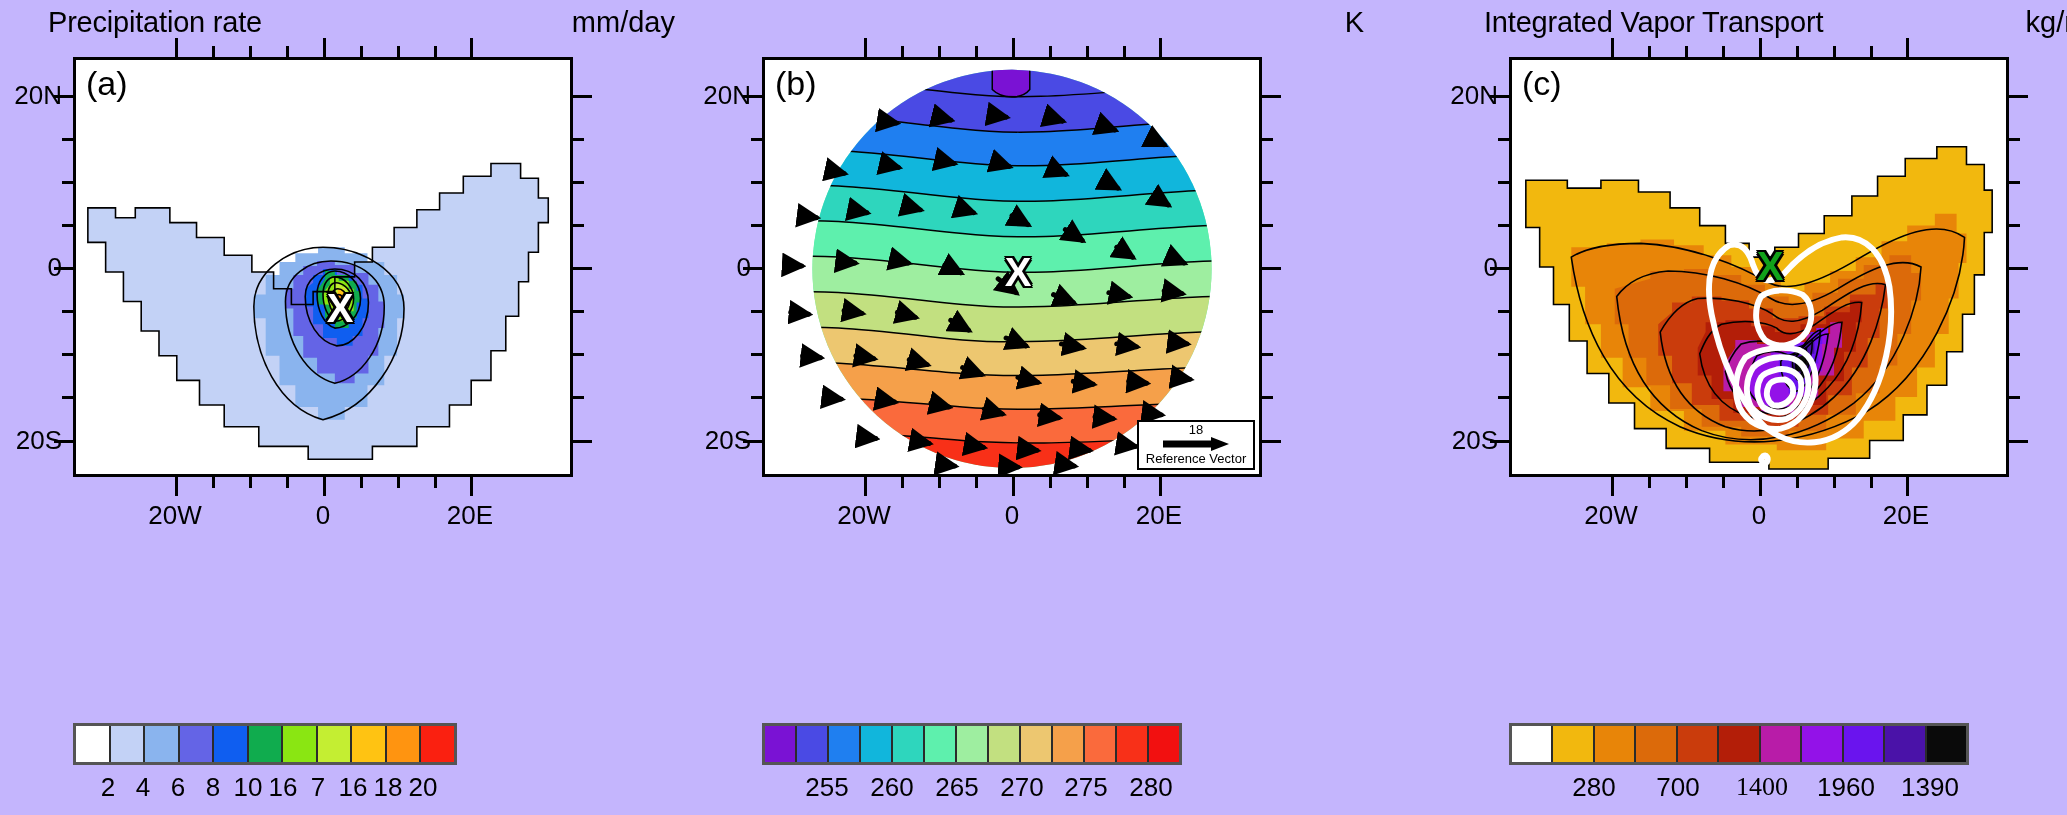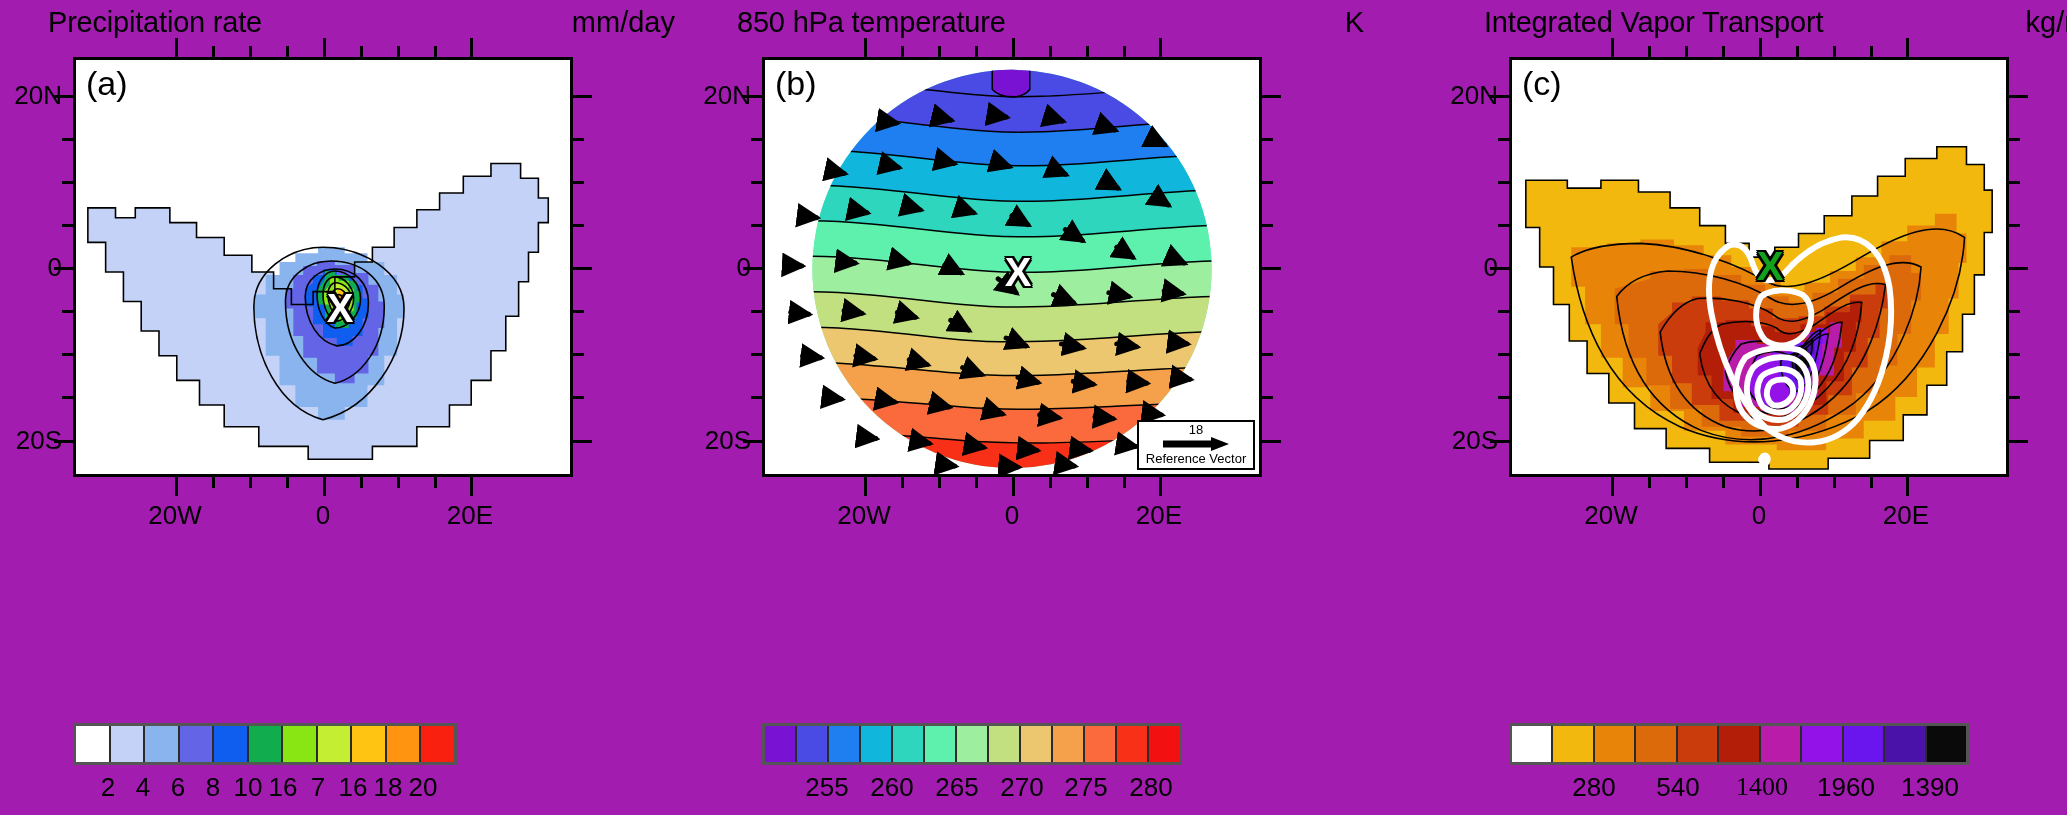--- a/index.html
+++ b/index.html
@@ -5,21 +5,21 @@
   * { box-sizing: border-box; }
   html, body {
     margin: 0; padding: 0;
     background: #ffffff;
     font-family: "Liberation Sans", sans-serif;
   }
   #figure {
     position: relative;
     width: 2067px;
     height: 815px;
-    background: #a21caf;
+    background: #c4b5fd;
     overflow: hidden;
   }
   .panel {
     position: absolute;
     top: 0;
     width: 689px;
     height: 815px;
   }
   .panel-title {
     position: absolute;
@@ -239,21 +239,20 @@
     <div class="cbar-label" style="left:213px;">8</div>
     <div class="cbar-label" style="left:248px;">10</div>
     <div class="cbar-label" style="left:283px;">16</div>
     <div class="cbar-label" style="left:318px;">7</div>
     <div class="cbar-label" style="left:353px;">16</div>
     <div class="cbar-label" style="left:388px;">18</div>
     <div class="cbar-label" style="left:423px;">20</div>
   </div>
 
   <div class="panel" style="left:689px;">
-    <div class="panel-title">850 hPa temperature</div>
     <div class="panel-units">K</div>
 
     <div class="ytick-label" style="left:0px; top:95px;">20N</div>
     <div class="ytick-label" style="left:0px; top:267px;">0</div>
     <div class="ytick-label" style="left:0px; top:440px;">20S</div>
 
     <div class="xtick-label" style="left:175px;">20W</div>
     <div class="xtick-label" style="left:323px;">0</div>
     <div class="xtick-label" style="left:470px;">20E</div>
 
@@ -537,19 +536,19 @@
       <div class="cbar-cell" style="background:#dc6a0a"></div>
       <div class="cbar-cell" style="background:#ca3c0c"></div>
       <div class="cbar-cell" style="background:#b31e08"></div>
       <div class="cbar-cell" style="background:#b81ca8"></div>
       <div class="cbar-cell" style="background:#9312e8"></div>
       <div class="cbar-cell" style="background:#6a14ee"></div>
       <div class="cbar-cell" style="background:#4a12a8"></div>
       <div class="cbar-cell" style="background:#0a0a0a"></div>
     </div>
     <div class="cbar-label" style="left:158px;">280</div>
-    <div class="cbar-label" style="left:242px;">540</div>
+    <div class="cbar-label" style="left:242px;">700</div>
     <div class="cbar-label" style="left:326px;font-family:Liberation Serif, serif;">1400</div>
     <div class="cbar-label" style="left:410px;">1960</div>
     <div class="cbar-label" style="left:494px;">1390</div>
   </div>
 
 </div>
 
 </body></html>

